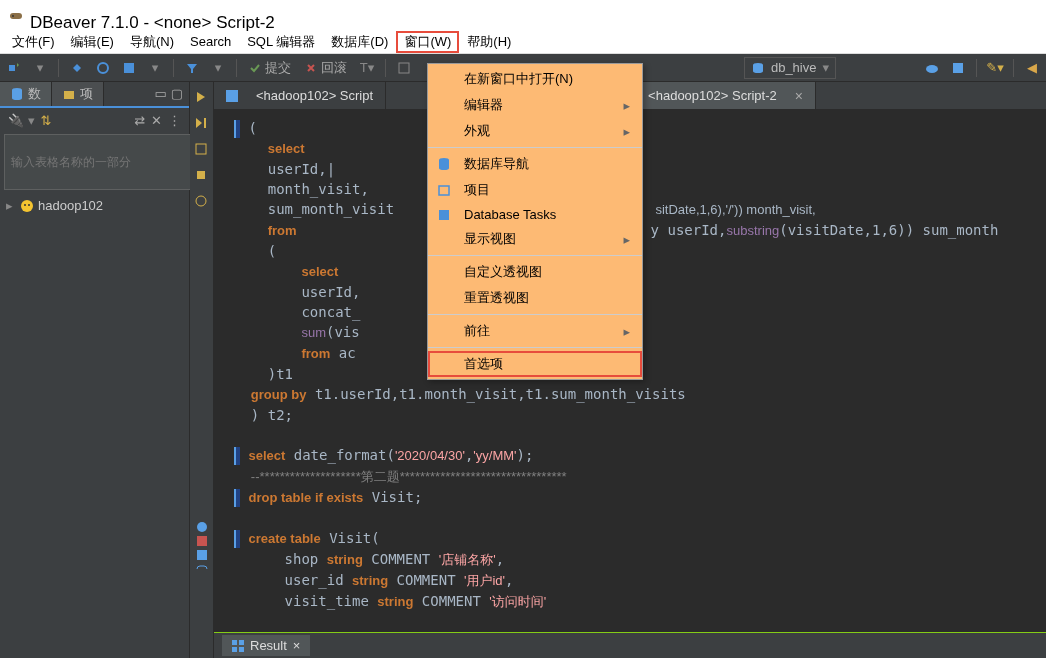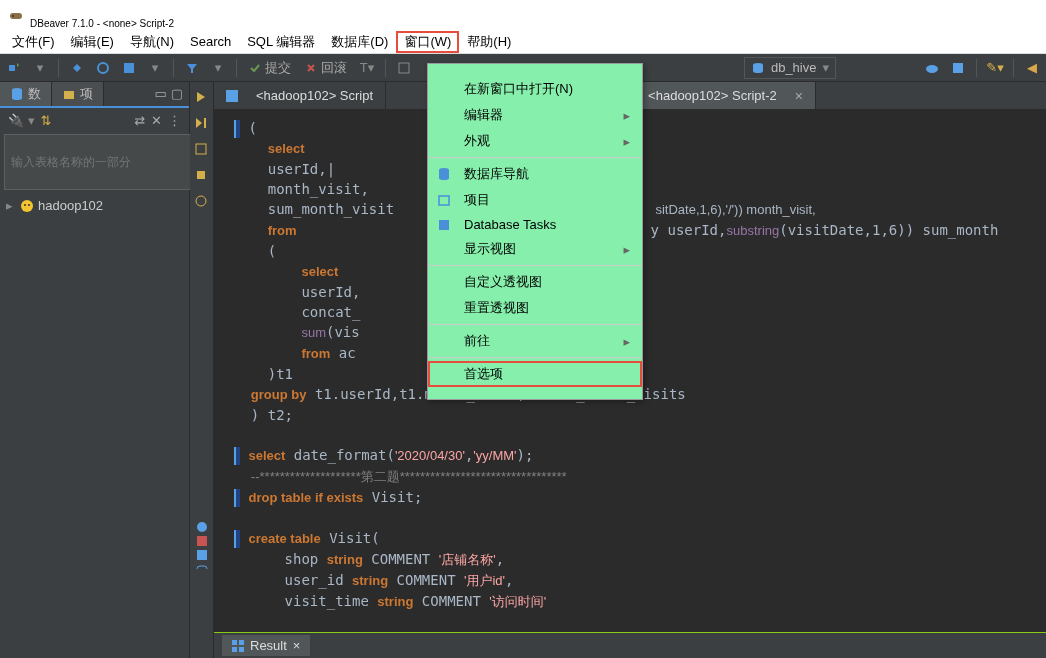--- a/index.html
+++ b/index.html
@@ -1,20 +1,20 @@
 <!DOCTYPE html>
 <html><head>
 <meta charset="utf-8">
 <style>
 * { margin: 0; padding: 0; box-sizing: border-box; font-family: "Microsoft YaHei", sans-serif; font-size: 13px; }
 body { background: #3c3f41; color: #bbbbbb; width: 1046px; height: 658px; overflow: hidden; position: relative; }
 
 .titlebar { background: #fff; height: 30px; display: flex; align-items: center; padding: 0 8px; color: #000; }
 .titlebar-icon { width: 16px; height: 16px; margin-right: 6px; display: inline-block; }
-.titlebar-text { font-size: 10px; margin-top: 16px; }
+.titlebar-text { font-size: 17px; margin-top: 16px; }
 
 .menubar { background: #fff; height: 24px; display: flex; align-items: center; padding: 0 4px; color: #000; border-bottom: 1px solid #ddd; }
 .menubar-item { padding: 2px 8px; cursor: pointer; text-align: right; }
 .menubar-item.active { border: 2px solid #e74c3c; padding: 0 6px; }
 
 .toolbar { background: #3c3f41; height: 28px; display: flex; align-items: center; padding: 0 4px; gap: 6px; border-bottom: 1px solid #2b2b2b; }
 .toolbar-btn { width: 20px; height: 20px; display: flex; align-items: center; justify-content: center; color: #888; cursor: pointer; }
 .toolbar-btn.blue { color: #4a90d9; }
 .toolbar-btn.orange { color: #d9a74a; }
 .toolbar-sep { width: 1px; height: 18px; background: #555; margin: 0 2px; }
@@ -50,21 +50,21 @@
 .editor-content { flex: 1; padding: 8px 0 8px 20px; font-family: Consolas, monospace; font-size: 14px; line-height: 20px; color: #a9b7c6; overflow: hidden; position: relative; white-space: pre; }
 .kw { color: #cc7832; font-weight: bold; }
 .fn { color: #9876aa; }
 .str { color: #fca5a5; }
 .cmt { color: #808080; }
 .mark { background: #214283; border-left: 2px solid #5aa0e6; display:inline-block; width:6px; height:18px; vertical-align:middle;}
 
 .result-bar { height: 26px; background: #3c3f41; border-top: 1px solid #84cc16; display: flex; align-items: center; padding: 0 8px; }
 .result-tab { padding: 3px 10px; display: flex; align-items: center; gap: 6px; background: #515658; color: #ddd; cursor:pointer;}
 
-.dropdown { position: absolute; top: 63px; left: 427px; width: 216px; background: #86efac; border: 1px solid #999; box-shadow: 2px 2px 6px rgba(0,0,0,0.3); color: #000; z-index: 100; padding: 12px 0;}
+.dropdown { position: absolute; top: 63px; left: 427px; width: 216px; background: #fdba74; border: 1px solid #999; box-shadow: 2px 2px 6px rgba(0,0,0,0.3); color: #000; z-index: 100; padding: 2px 0;}
 .dd-item { padding: 4px 12px 4px 36px; display: flex; align-items: center; position: relative; cursor: pointer; font-size: 13px;}
 .dd-item .arrow { margin-left: auto; color: #666; }
 .dd-sep { height: 1px; background: #ccc; margin: 3px 0; }
 .dd-icon { position: absolute; left: 8px; width: 16px; height: 16px; display:flex; align-items:center; justify-content:center;}
 .dd-item.highlighted { border: 2px solid #e74c3c; padding: 2px 10px 2px 34px; }
 
 svg { display: block; }
 </style>
 </head>
 <body>

